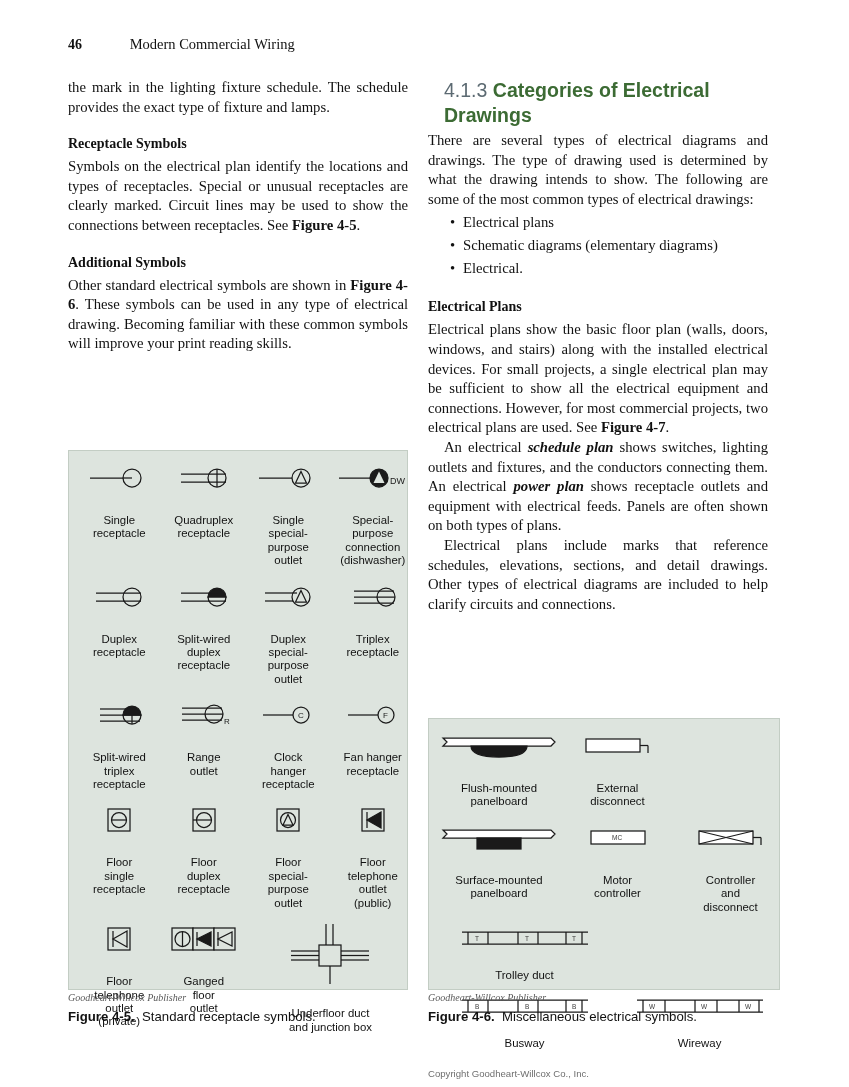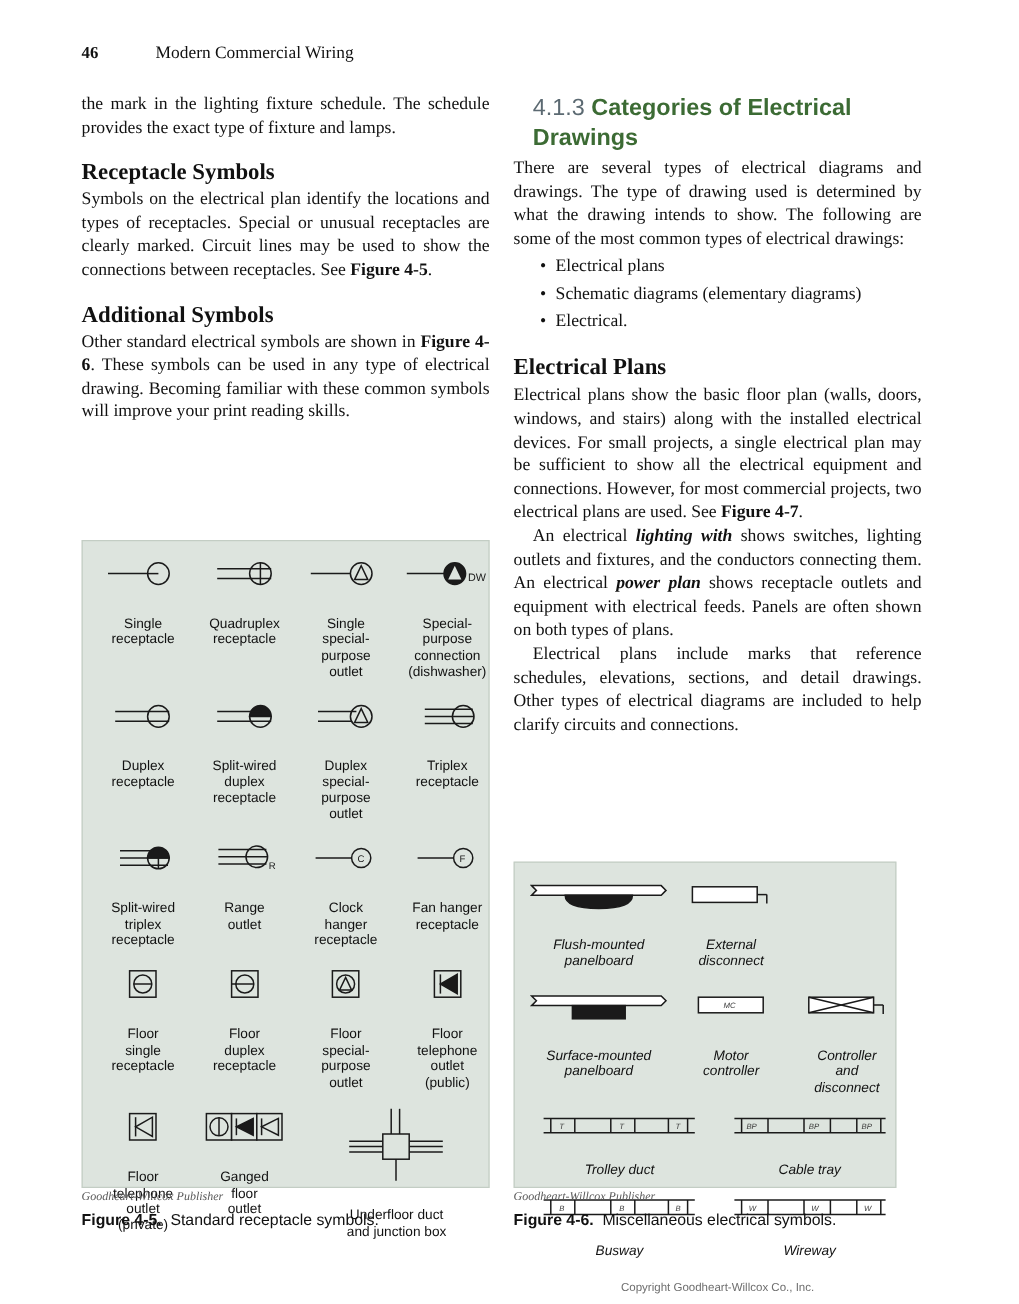--- a/index.html
+++ b/index.html
@@ -32,21 +32,21 @@
     font-size:14.7px;
     line-height:19.6px;
     text-align:justify;
     text-justify:inter-word;
     hyphens:manual;
   }
   p.body.indent{text-indent:16px;}
   h3.sub{
     font-family:"Liberation Serif", serif;
     font-weight:bold;
-    font-size:19px;
+    font-size:14px;
     margin:17px 0 3px 0;
     line-height:20px;
   }
   h2.green{
     margin:0 0 3px 16px;
     font-family:"Liberation Sans", sans-serif;
     font-weight:bold;
     font-size:19.5px;
     line-height:25px;
     color:#3c6b34;
@@ -71,21 +71,21 @@
   i.term{font-style:italic;font-weight:bold;}
 
   
   .figbox{
     position:absolute;
     background:#dde4de;
     border:1px solid #c3cdc4;
     box-sizing:border-box;
   }
   #fig45{left:68px;top:450px;width:340px;height:540px;}
-  #fig46{left:428px;top:718px;width:319px;height:272px;font-style:italic;}
+  #fig46{left:428px;top:718px;width:352px;height:272px;}
 
   .credit{
     position:absolute;
     font-family:"Liberation Serif", serif;
     font-style:italic;
     font-size:10px;
     color:#5a5a5a;
     text-align:left;
   }
   #credit45{left:68px;top:992px;width:340px;}
@@ -97,21 +97,21 @@
     font-size:13.2px;
     line-height:17px;
     color:#111;
   }
   #cap45{left:68px;top:1008px;width:350px;}
   #cap46{left:428px;top:1008px;width:350px;}
   .figcap b{font-weight:bold;}
 
   .copyline{
     position:absolute;left:428px;top:1068px;width:340px;
-    text-align:center;
+    text-align:left;
     font-family:"Liberation Sans", sans-serif;
     font-size:9.6px;
     color:#6f6f6f;
   }
 
   
   .grid4{
     display:grid;
     grid-template-columns:repeat(4,1fr);
     width:100%;
@@ -179,21 +179,21 @@
     <h2 class="green"><span class="num">4.1.3</span> <span>Categories of Electrical Drawings</span></h2>
     <p class="body">There are several types of electrical diagrams and drawings. The type of drawing used is determined by what the drawing intends to show. The following are some of the most common types of electrical drawings:</p>
     <ul class="bullets">
       <li>Electrical plans</li>
       <li>Schematic diagrams (elementary diagrams)</li>
       <li>Electrical.</li>
     </ul>
 
     <h3 class="sub">Electrical Plans</h3>
     <p class="body"><span>Electrical plans show the basic floor plan (walls, doors, windows, and stairs) along with the installed electrical devices. For small projects, a single electrical plan may be sufficient to show all the electrical equipment and connections. However, for most commercial projects, two electrical plans are used. See </span><b class="fig">Figure 4-7</b><span>.</span></p>
-    <p class="body indent"><span>An electrical </span><i class="term">lighting with</i><span> shows switches, lighting outlets and fixtures, and the conductors connecting them. An electrical </span><i class="term">power plan</i><span> shows receptacle outlets and equipment with electrical feeds. Panels are often shown on both types of plans.</span></p>
+    <p class="body indent"><span>An electrical </span><i class="term">schedule plan</i><span> shows switches, lighting outlets and fixtures, and the conductors connecting them. An electrical </span><i class="term">power plan</i><span> shows receptacle outlets and equipment with electrical feeds. Panels are often shown on both types of plans.</span></p>
     <p class="body indent">Electrical plans include marks that reference schedules, elevations, sections, and detail drawings. Other types of electrical diagrams are included to help clarify circuits and connections.</p>
   </div>
 
   <div class="figbox" id="fig45">
 
     <div class="rowset grid4">
       <div class="cell">
         <div class="glyph">
           <svg width="62" height="26" viewBox="0 0 62 26">
               <line class="st" x1="2" y1="13" x2="38" y2="13"></line>
@@ -494,38 +494,20 @@
               <line class="st" x1="78" y1="4" x2="78" y2="16"></line>
             <line class="st" x1="106" y1="4" x2="106" y2="16"></line>
               <line class="st" x1="122" y1="4" x2="122" y2="16"></line>
             <text class="lblsm" x="15" y="13">T</text>
             <text class="lblsm" x="65" y="13">T</text>
             <text class="lblsm" x="112" y="13">T</text>
           </svg>
         </div>
         <div class="cap">Trolley duct</div>
       </div>
-      <div class="cell">
-        <div class="glyph" style="height:20px">
-          <svg width="130" height="20" viewBox="0 0 130 20">
-            <line class="st" x1="2" y1="4" x2="128" y2="4"></line>
-            <line class="st" x1="2" y1="16" x2="128" y2="16"></line>
-            <line class="st" x1="8" y1="4" x2="8" y2="16"></line>
-              <line class="st" x1="30" y1="4" x2="30" y2="16"></line>
-            <line class="st" x1="60" y1="4" x2="60" y2="16"></line>
-              <line class="st" x1="82" y1="4" x2="82" y2="16"></line>
-            <line class="st" x1="104" y1="4" x2="104" y2="16"></line>
-              <line class="st" x1="124" y1="4" x2="124" y2="16"></line>
-            <text class="lblsm" x="12" y="13">BP</text>
-            <text class="lblsm" x="64" y="13">BP</text>
-            <text class="lblsm" x="108" y="13">BP</text>
-          </svg>
-        </div>
-        <div class="cap">Cable tray</div>
-      </div>
     </div>
 
     <div class="rowset r2 grid2">
       <div class="cell">
         <div class="glyph" style="height:20px">
           <svg width="130" height="20" viewBox="0 0 130 20">
             <line class="st" x1="2" y1="4" x2="128" y2="4"></line>
             <line class="st" x1="2" y1="16" x2="128" y2="16"></line>
             <line class="st" x1="8" y1="4" x2="8" y2="16"></line>
               <line class="st" x1="28" y1="4" x2="28" y2="16"></line>

